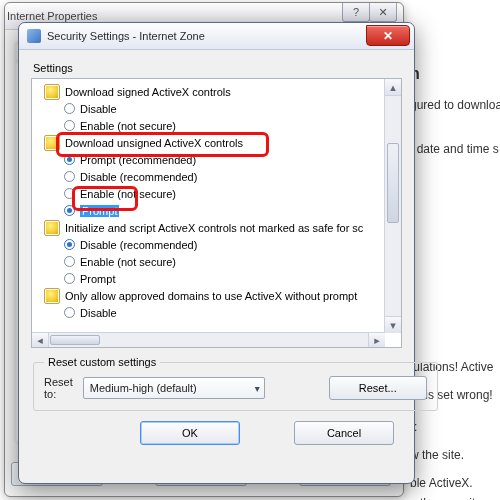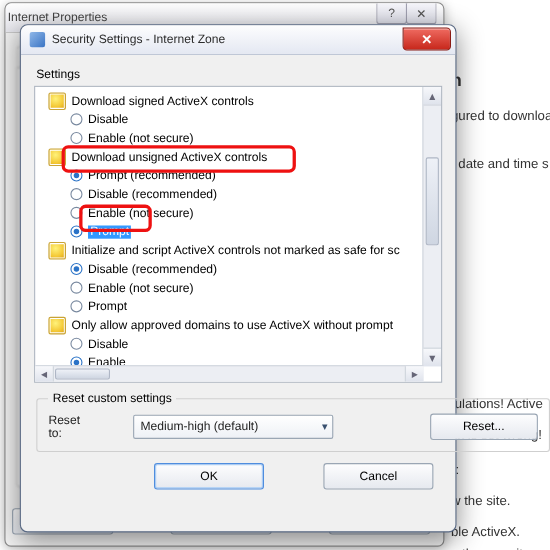--- a/index.html
+++ b/index.html
@@ -158,24 +158,24 @@
 
   .callout-red{ position:absolute; border:3px solid #e11; border-radius:6px; pointer-events:none;}
   .callout-a{ left:24px; top:53px; width:207px; height:19px;}
   .callout-b{ left:40px; top:107px; width:60px; height:19px;}
 
   .note{ margin:6px 4px 0 12px; color:#222;}
   fieldset{
     border:1px solid #cfcfcf; border-radius:3px; margin:8px 2px 0 2px; padding:8px 10px 10px 10px;
   }
   legend{ padding:0 4px; color:#000;}
-  .reset-row{display:flex;align-items:center;gap:22px;}
+  .reset-row{display:flex;align-items:center;gap:10px;}
   .select{
     flex:0 0 170px; height:20px; border:1px solid #9aa6b4; background:linear-gradient(#fff,#eef1f6);
-    display:flex;align-items:center;justify-content:space-between; padding:0 4px 0 6px; border-radius:2px;margin-left:26px;
+    display:flex;align-items:center;justify-content:space-between; padding:0 4px 0 6px; border-radius:2px;
   }
   .select .chev{font-size:10px;color:#39506f;}
   .btn{
     height:22px; padding:0 12px; border:1px solid #9aa6b4; background:linear-gradient(#fdfdfe,#e6e9ef);
     border-radius:3px; display:inline-flex;align-items:center;justify-content:center; color:#000;margin-left:44px;
   }
   .btn.default{ border-color:#4f8dde; box-shadow:0 0 0 1px #a8cdf6 inset;}
   .dlg-footer{display:flex;justify-content:flex-end;gap:10px;padding:10px 8px 0 0;}
 </style>
 </head>
@@ -277,24 +277,20 @@
             <span class="radio"></span>
             <span class="lbl">Prompt</span>
           </div>
           <div class="node cat">
             <span class="cat-icon"></span>
             <span class="lbl">Only allow approved domains to use ActiveX without prompt</span>
           </div>
           <div class="node opt">
             <span class="radio"></span>
             <span class="lbl">Disable</span>
-          </div>
-          <div class="node opt">
-            <span class="radio sel"></span>
-            <span class="lbl">Enable</span>
           </div>
         </div>
 
       <div class="callout-red callout-a"></div>
       <div class="callout-red callout-b"></div>
 
       <div class="vscroll">
         <div class="arrow">▴</div>
         <div class="thumb"></div>
         <div class="arrow bot">▾</div>

